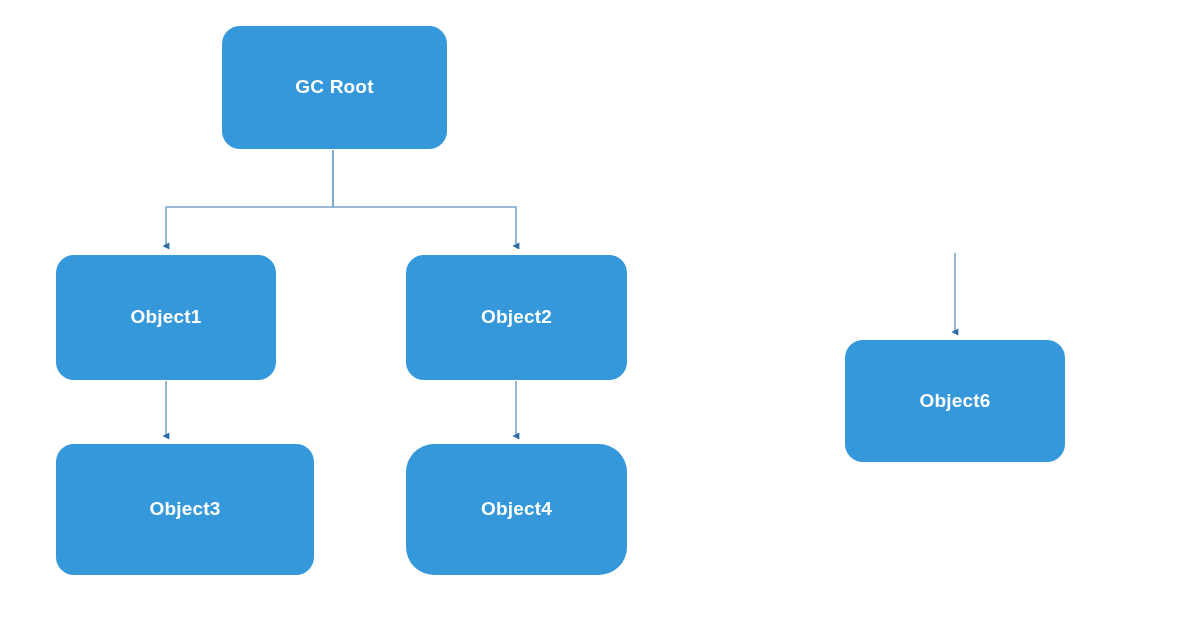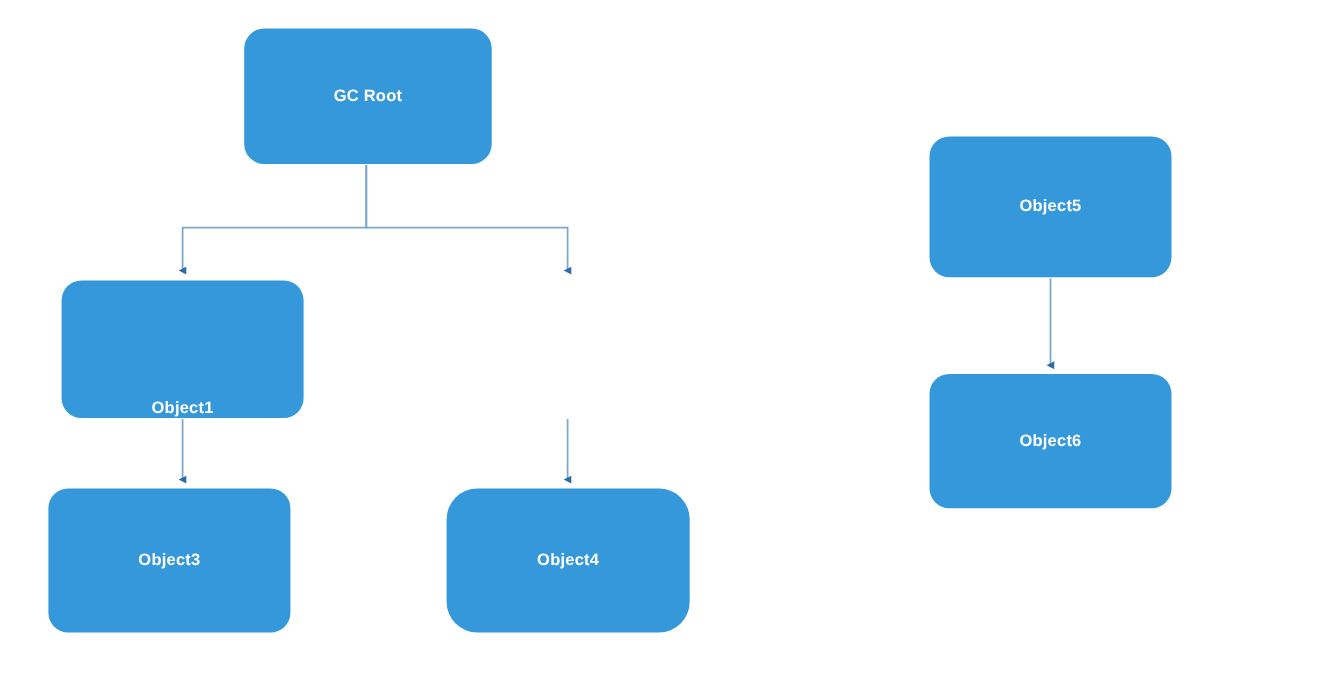--- a/index.html
+++ b/index.html
@@ -30,21 +30,21 @@
   }
   .node {
     position: absolute;
     box-sizing: border-box;
     display: flex;
     align-items: center;
     justify-content: center;
     border-radius: 18px;
     background: #3498db;
     color: #ffffff;
-    font-size: 15px;
+    font-size: 19px;
     font-weight: 600;
     letter-spacing: 0.2px;
     text-align: center;
     line-height: 1.2;
     user-select: none;
   }
   .node-label {
     display: block;
     pointer-events: none;
   }
@@ -69,34 +69,34 @@
 
     <path d="M516,381 L516,436" fill="none" stroke="#7ba7cc" stroke-width="1.6" marker-end="url(#arrowhead)"></path>
 
     <path d="M955,253 L955,332" fill="none" stroke="#7ba7cc" stroke-width="1.6" marker-end="url(#arrowhead)"></path>
   </svg>
 
   <div class="node" style="left:222px; top:26px; width:225px; height:123px;">
     <span class="node-label">GC Root</span>
   </div>
 
-  <div class="node" style="left:56px; top:255px; width:220px; height:125px;align-items:flex-end;">
+  <div class="node" style="left:56px; top:255px; width:220px; height:125px;">
     <span class="node-label">Object1</span>
   </div>
 
+  <div class="node" style="left:406px; top:255px; width:221px; height:125px;">
+    <span class="node-label">Object2</span>
+  </div>
 
-  <div class="node" style="left:44px; top:444px; width:220px; height:131px;">
+  <div class="node" style="left:56px; top:444px; width:258px; height:131px;">
     <span class="node-label">Object3</span>
   </div>
 
   <div class="node" style="left:406px; top:444px; width:221px; height:131px;border-radius:28px;">
     <span class="node-label">Object4</span>
   </div>
 
-  <div class="node" style="left:845px; top:124px; width:220px; height:128px;">
-    <span class="node-label">Object5</span>
-  </div>
 
   <div class="node" style="left:845px; top:340px; width:220px; height:122px;text-align:center;">
     <span class="node-label">Object6</span>
   </div>
 
 </div>
 
 </body></html>

